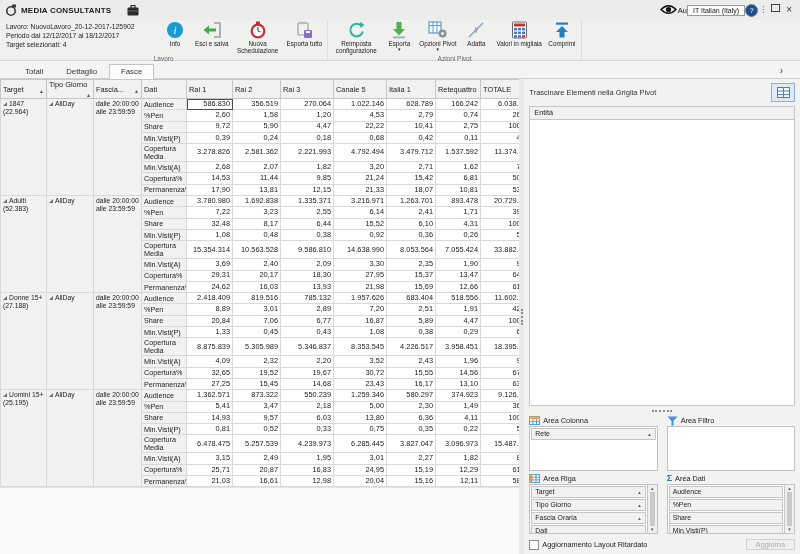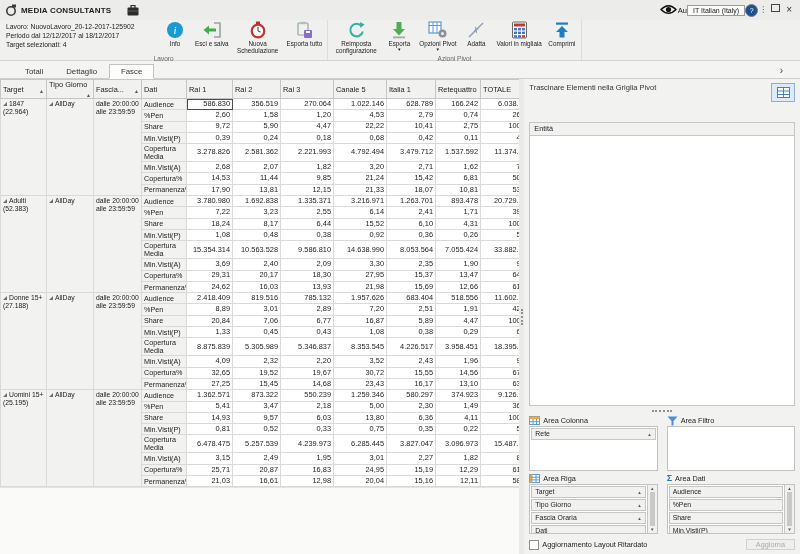--- a/index.html
+++ b/index.html
@@ -45,21 +45,21 @@
   td.lbl{background:#f2f2f1;vertical-align:top;white-space:normal;font-size:6.8px;line-height:8px;padding-top:1px;color:#222}
   td.metric{background:#f2f2f1;vertical-align:middle;font-size:7.2px}
   td.focus{outline:1.5px solid #4d4d4d;outline-offset:-1.5px}
   .tri{display:inline-block;width:0;height:0;border-bottom:4px solid #6e6e6e;border-left:4px solid transparent;margin-right:2px}
   .filler{flex:1;background:#fafaf9;border-top:1px solid #e3e3e2}
   
   .vsplit{width:5px;background:#eaeae9;display:flex;align-items:center;justify-content:center}
   .vdots{height:16px;width:0;border-left:2px dotted #8f8f8e}
   
   .panel{width:269px;background:#f2f2f1;display:flex;flex-direction:column;padding:4px 5px 3px 5px}
-  .drag-row{display:flex;align-items:flex-start;justify-content:space-between;margin-bottom:20px}
+  .drag-row{display:flex;align-items:center;justify-content:space-between;margin-bottom:4px}
   .drag-hint{font-size:7.5px;color:#333}
   .grid-btn{width:22px;height:17px;border:1px solid #8ab0d8;background:#ddeafa;display:flex;align-items:center;justify-content:center}
   .entita-bar{height:12px;background:#f1f1f0;border:1px solid #c6c6c5;font-size:7.3px;line-height:12px;padding:0 4px;color:#222}
   .entita-box{flex:1;background:#fff;border:1px solid #c6c6c5;border-top:none}
   .hsplit{height:9px;display:flex;align-items:center;justify-content:center}
   .hdots{width:20px;height:0;border-top:2px dotted #8f8f8e}
   .drop-hint{font-size:7.3px;color:#333;margin-bottom:2px}
   .quads{display:grid;grid-template-columns:1fr 1fr;column-gap:9px;row-gap:2px}
   .area-label{display:flex;align-items:center;gap:3px;font-size:7.3px;color:#222;height:11px}
   .area-box{background:#fff;border:1px solid #c2c2c1;height:41px;position:relative;overflow:hidden;padding:1px}
@@ -383,21 +383,21 @@
               <td class="num">7,22</td>
               <td class="num">3,23</td>
               <td class="num">2,55</td>
               <td class="num">6,14</td>
               <td class="num">2,41</td>
               <td class="num">1,71</td>
               <td class="num">39,51</td>
             </tr>
             <tr>
               <td class="lbl metric">Share</td>
-              <td class="num">18,24</td>
+              <td class="num">32,48</td>
               <td class="num">8,17</td>
               <td class="num">6,44</td>
               <td class="num">15,52</td>
               <td class="num">6,10</td>
               <td class="num">4,31</td>
               <td class="num">100,00</td>
             </tr>
             <tr>
               <td class="lbl metric">Min.Visti(P)</td>
               <td class="num">1,08</td>

